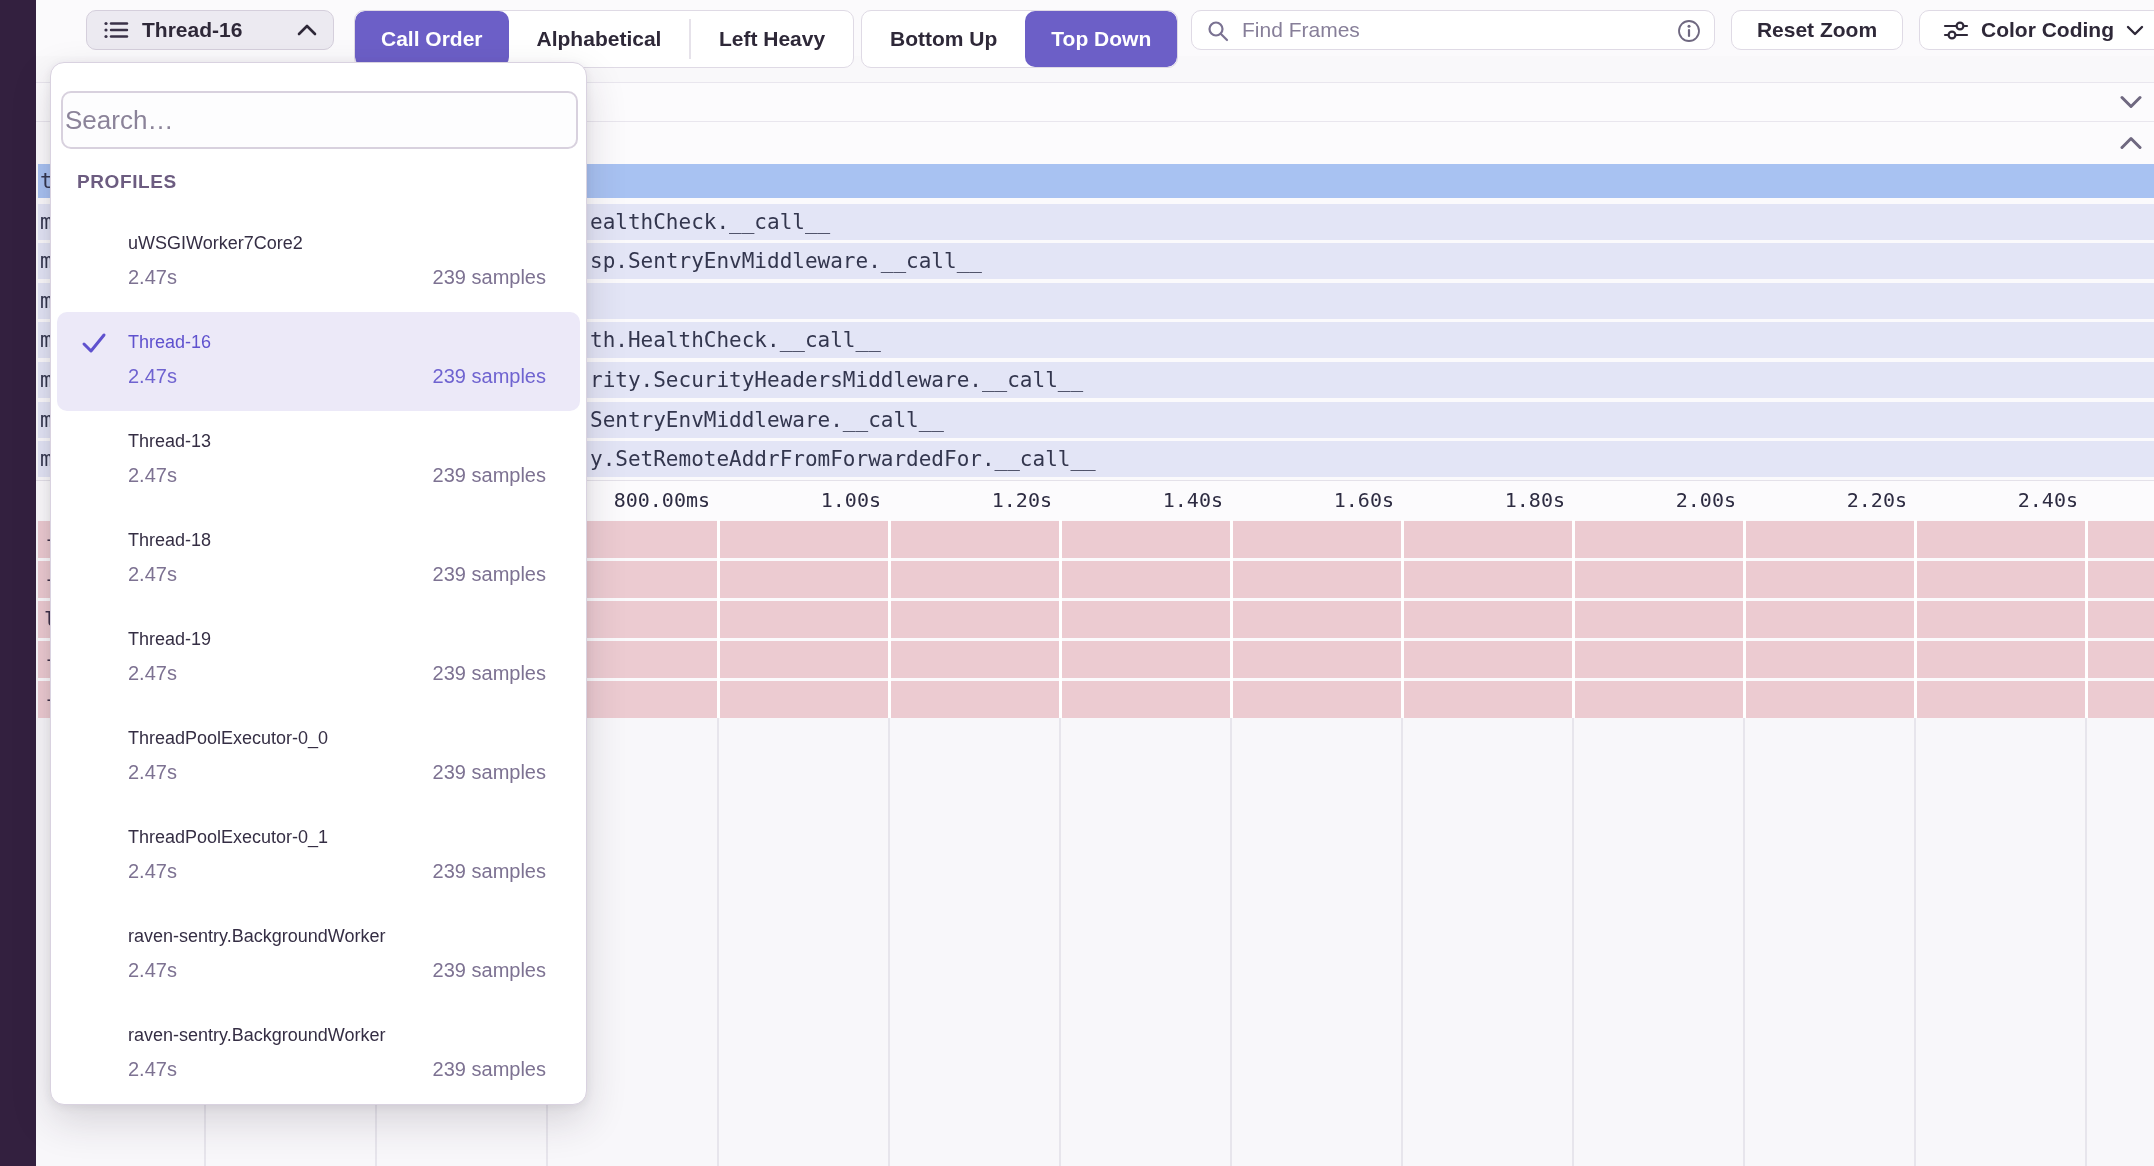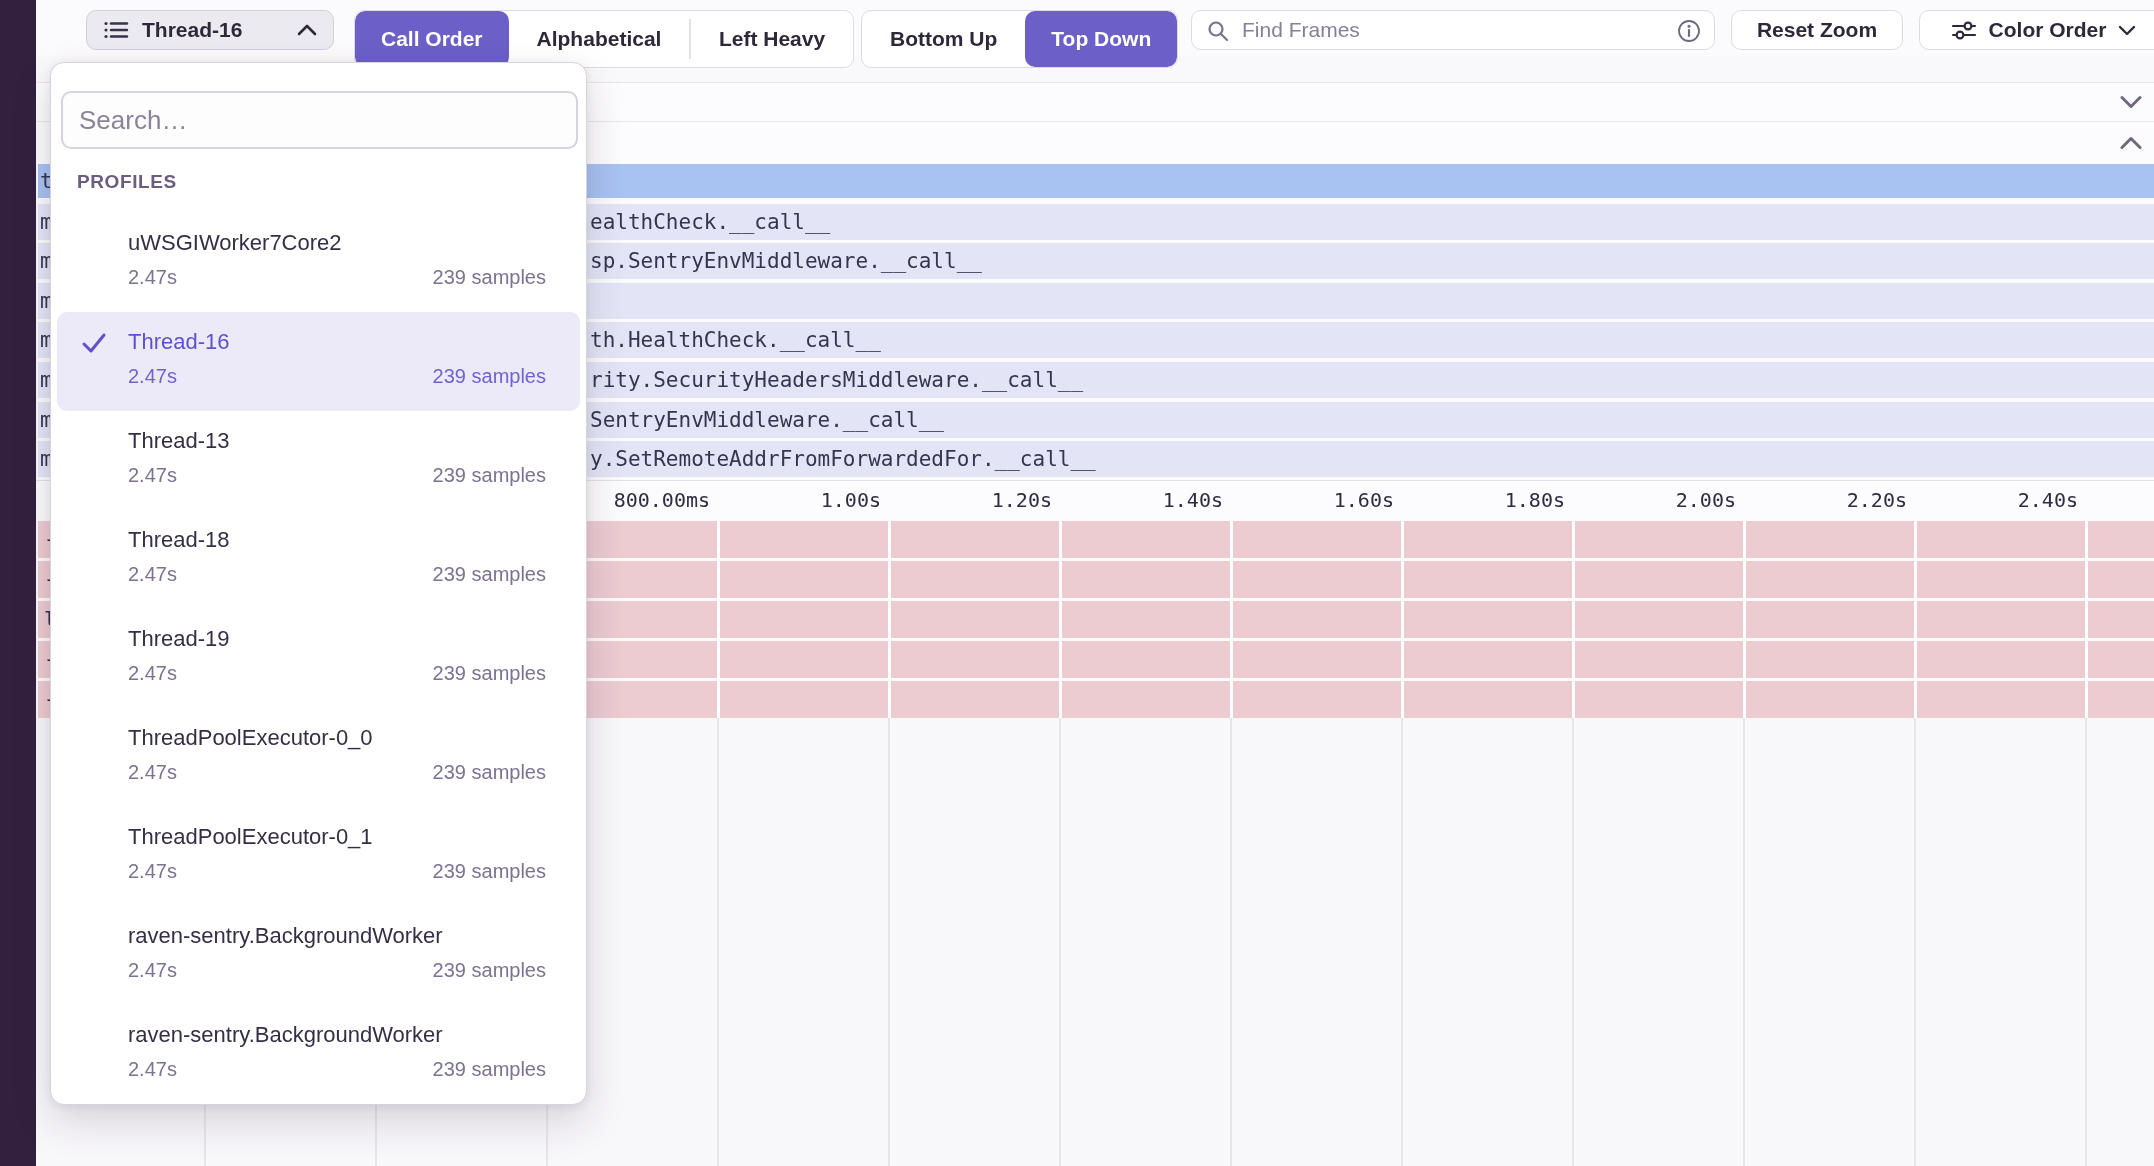--- a/index.html
+++ b/index.html
@@ -66,28 +66,28 @@
   .bottom-region{position:absolute;left:36px;top:718px;width:2118px;height:448px;background:#F8F7FA;
         background-image:linear-gradient(90deg,#E7E5EC 0 2px,transparent 2px);
         background-size:171px 100%;background-position-x:-3px;}
 
   
   .dropdown{position:absolute;left:50px;top:62px;width:537px;height:1043px;box-sizing:border-box;
         background:#fff;border:1.5px solid #D9D2E0;border-radius:14px;z-index:50;
         box-shadow:0 16px 40px rgba(43,34,51,.16),0 2px 8px rgba(43,34,51,.08);}
   .dd-search{position:absolute;left:10px;top:28px;width:517px;height:58px;box-sizing:border-box;
         border:2px solid #D8D1DE;border-radius:10px;background:#FDFDFE;outline:none;
-        padding:0 16px;font-size:26px;color:#443D55;font-family:"Liberation Sans",sans-serif;}
+        padding:0 2px;font-size:26px;color:#443D55;font-family:"Liberation Sans",sans-serif;}
   .dd-search::placeholder{color:#8B8399;}
   .dd-section{position:absolute;left:26px;top:108px;font-size:19px;font-weight:700;
         letter-spacing:.6px;color:#6C5C80;}
   .dd-list{position:absolute;left:0;top:150px;width:100%;}
   .dd-item{position:relative;height:99px;box-sizing:border-box;margin:0 6px;border-radius:10px;
         padding:15px 34px 0 71px;cursor:pointer;}
-  .dd-item .nm{font-size:22px;line-height:30px;color:#352E44;white-space:nowrap;}
+  .dd-item .nm{font-size:18px;line-height:30px;color:#352E44;white-space:nowrap;}
   .dd-item .sub{display:flex;justify-content:space-between;margin-top:8px;font-size:20px;color:#7D7292;}
   .dd-item.selected{background:#ECE9F8;}
   .dd-item.selected .nm{color:#5F51CE;}
   .dd-item.selected .sub{color:#6F63D0;}
   .dd-item .check{position:absolute;left:24px;top:20px;display:none;line-height:0;}
   .dd-item.selected .check{display:block;}
 
   svg{display:block;}
 </style>
 </head>
@@ -237,21 +237,21 @@
       <span>Reset Zoom</span>
     </div>
 
     <div class="btn color-btn">
       <svg width="26" height="22" viewBox="0 0 26 22">
         <line x1="2" y1="7" x2="24" y2="7" stroke="#2E2838" stroke-width="2.2" stroke-linecap="round"></line>
         <circle cx="17" cy="7" r="3.4" fill="#FCFBFD" stroke="#2E2838" stroke-width="2.2"></circle>
         <line x1="2" y1="16" x2="24" y2="16" stroke="#2E2838" stroke-width="2.2" stroke-linecap="round"></line>
         <circle cx="9" cy="16" r="3.4" fill="#FCFBFD" stroke="#2E2838" stroke-width="2.2"></circle>
       </svg>
-      <span>Color Order</span>
+      <span>Color Coding</span>
       <svg width="18" height="11" viewBox="0 0 18 11">
           <polyline points="2,2 9,9 16,2" fill="none" stroke="#2E2838" stroke-width="2.4" stroke-linecap="round" stroke-linejoin="round"></polyline>
         </svg>
     </div>
   </div>
 
   <div class="dropdown">
     <input class="dd-search" type="text" placeholder="Search…" style="">
     <div class="dd-section">PROFILES</div>
     <div class="dd-list">

